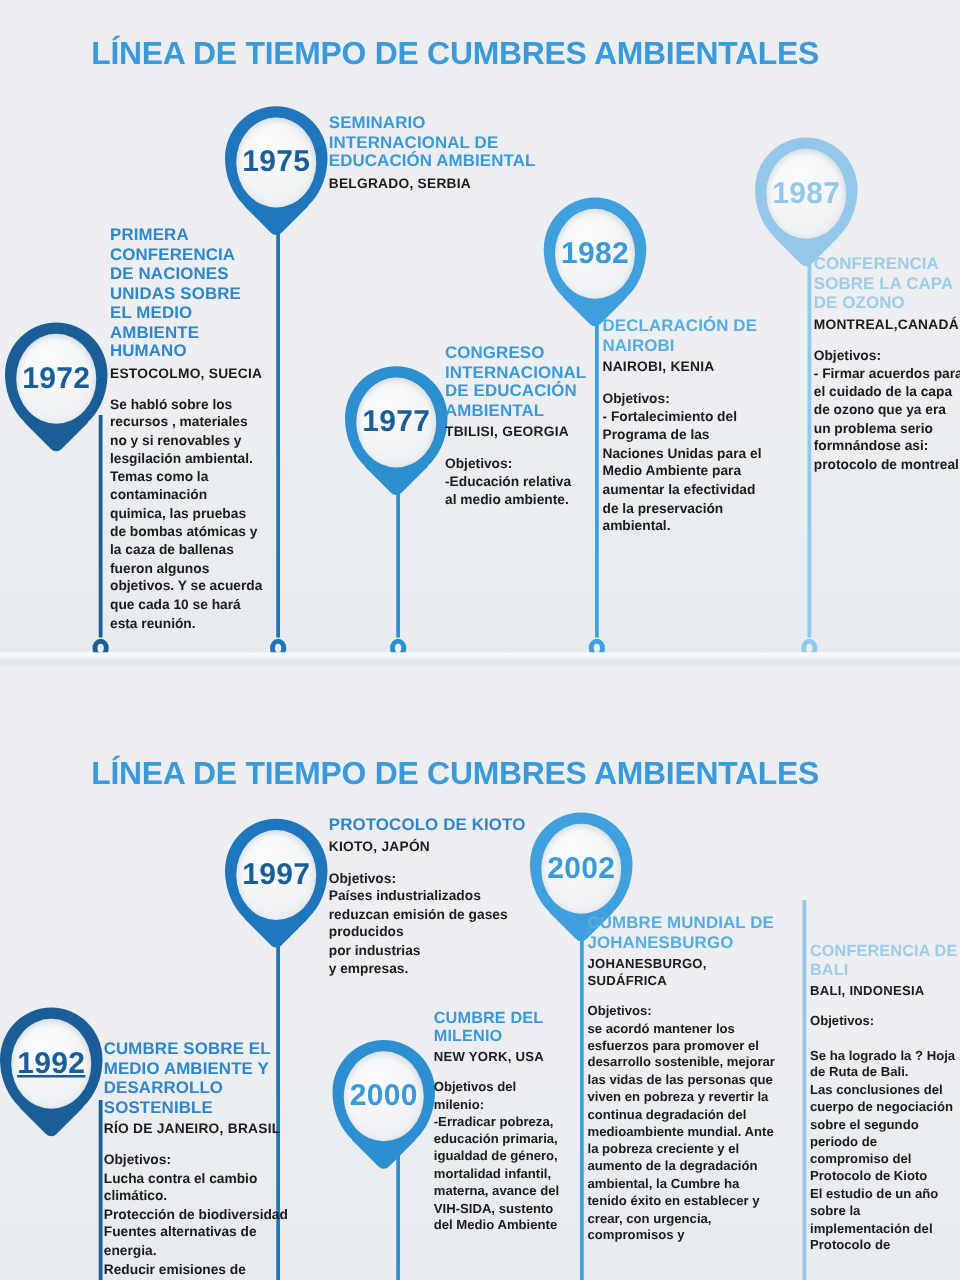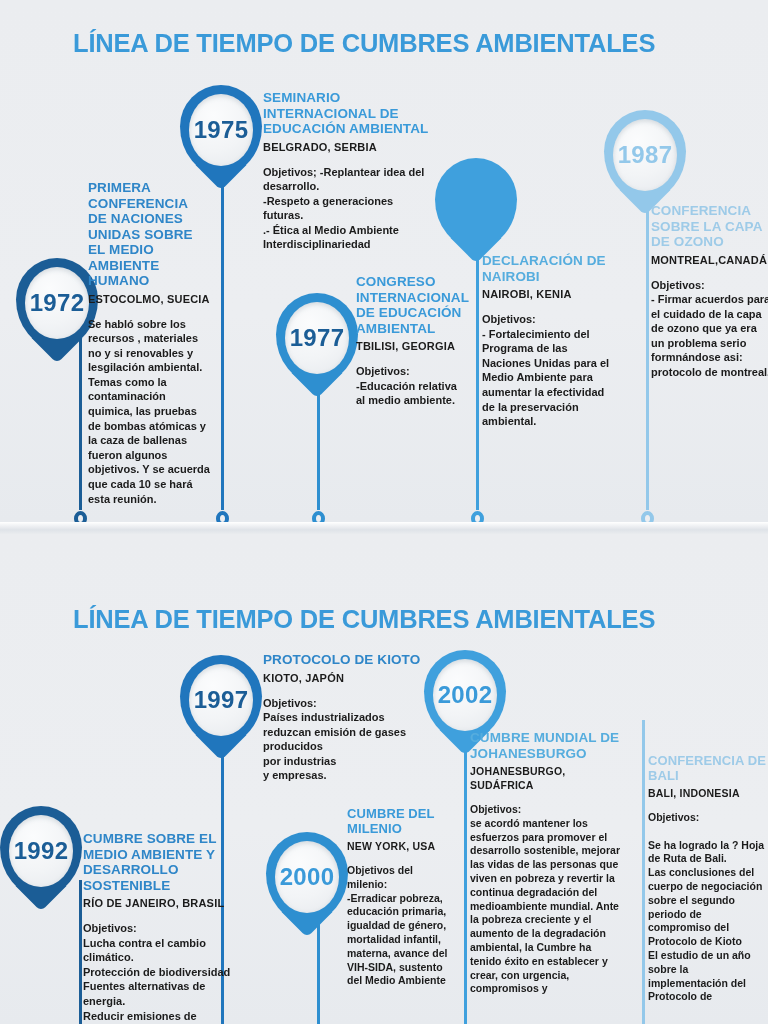--- a/index.html
+++ b/index.html
@@ -135,42 +135,42 @@
       <div class="bulb" style="background:#2076bd;"></div>
       <div class="tail" style="background:#2076bd;"></div>
       <div class="hole">
         <span class="year" style="color:#1b5d96;">1975</span>
       </div>
     </div>
 
     <div class="block" style="left:263px; top:90px; width:168px;">
       <h3 style="color:#3a9ad9;">SEMINARIO INTERNACIONAL DE EDUCACIÓN AMBIENTAL</h3>
       <div class="place">BELGRADO, SERBIA</div>
-      <div class="body">Objetivos; -Replantear idea del desarrollo.
--Respeto a generaciones futuras.
-.- Ética al Medio Ambiente Interdisciplinariedad</div>
-    </div>
-
-    <div class="pin" style="left:16px; top:258px;">
+    </div>
+
+    <div class="pin" style="left:4px; top:258px;">
       <div class="bulb" style="background:#1b5d96;"></div>
       <div class="tail" style="background:#1b5d96;"></div>
       <div class="hole">
         <span class="year" style="color:#1b5d96;">1972</span>
       </div>
     </div>
 
     <div class="block" style="left:88px; top:180px; width:122px;">
       <h3 style="color:#2f86c8;">PRIMERA CONFERENCIA DE NACIONES UNIDAS SOBRE EL MEDIO AMBIENTE HUMANO</h3>
       <div class="place">ESTOCOLMO, SUECIA</div>
       <div class="body">Se habló sobre los recursos , materiales no y si renovables y lesgilación ambiental. Temas como la contaminación quimica, las pruebas de bombas atómicas y la caza de ballenas fueron algunos objetivos. Y se acuerda que cada 10 se hará esta reunión.</div>
     </div>
 
     <div class="pin" style="left:435px; top:158px;">
       <div class="bulb" style="background:#3fa0dd;"></div>
       <div class="tail" style="background:#3fa0dd;"></div>
+      <div class="hole">
+        <span class="year" style="color:#3a9ad9;">1982</span>
+      </div>
     </div>
 
     <div class="block" style="left:482px; top:253px; width:132px;">
       <h3 style="color:#56adde;">DECLARACIÓN DE NAIROBI</h3>
       <div class="place">NAIROBI, KENIA</div>
       <div class="body">Objetivos:
 - Fortalecimiento del Programa de las Naciones Unidas para el Medio Ambiente para aumentar la efectividad de la preservación ambiental.</div>
     </div>
 
     <div class="pin" style="left:604px; top:110px;">
@@ -260,21 +260,21 @@
 Se ha logrado la ? Hoja de Ruta de Bali.
  Las conclusiones del cuerpo de negociación sobre el segundo
 periodo de compromiso del Protocolo de Kioto
  El estudio de un año sobre la implementación del Protocolo de</div>
     </div>
 
     <div class="pin" style="left:0px; top:272px;">
       <div class="bulb" style="background:#1b5d96;"></div>
       <div class="tail" style="background:#1b5d96;"></div>
       <div class="hole">
-        <span class="year" style="color:#1b5d96;">1992</span>
+        <span class="year" style="color:#1b5d96;text-decoration:underline;">1992</span>
       </div>
     </div>
 
     <div class="block" style="left:83px; top:297px; width:157px;">
       <h3 style="color:#2f86c8;">CUMBRE  SOBRE EL MEDIO AMBIENTE Y DESARROLLO SOSTENIBLE</h3>
       <div class="place">RÍO DE JANEIRO, BRASIL</div>
       <div class="body">Objetivos:
 Lucha contra el cambio climático.
 Protección de biodiversidad
 Fuentes alternativas de energia.

